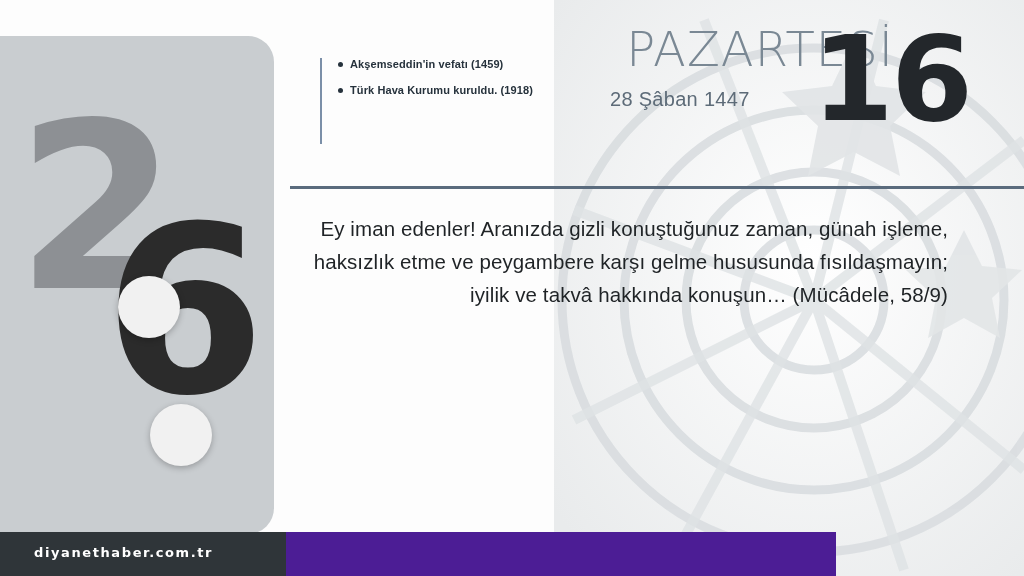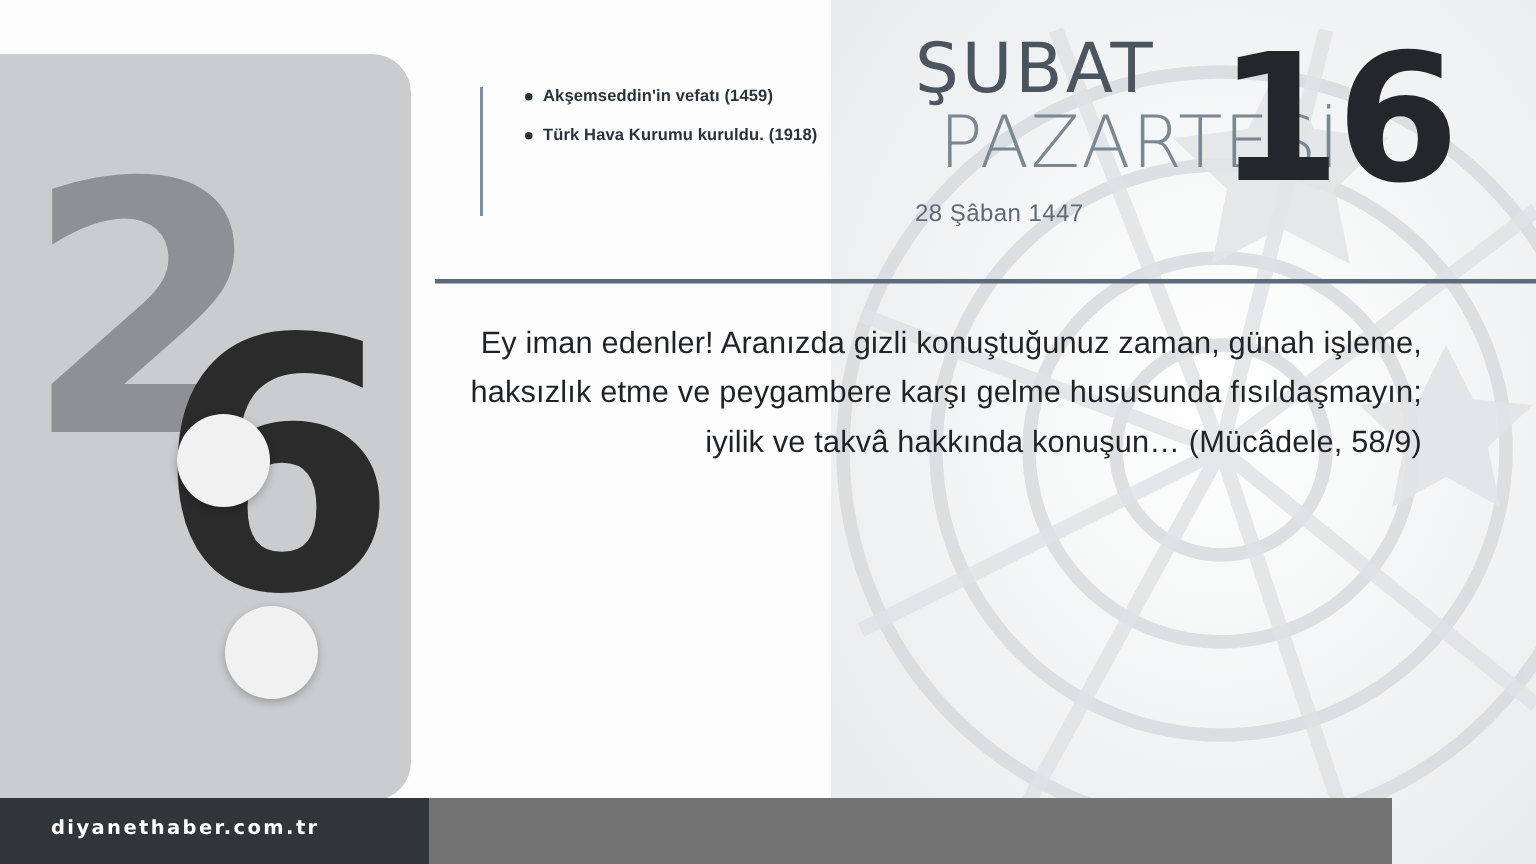--- a/index.html
+++ b/index.html
@@ -89,21 +89,21 @@
     height: 160px;
     z-index: 3;
   }
 
   .events {
     position: absolute;
     left: 30px;
     top: 44px;
     width: 260px;
     border-left: 2px solid #7b8fa8;
-    padding-left: 28px;
+    padding-left: 16px;
     min-height: 86px;
   }
   .event-line {
     font-size: 11px;
     font-weight: 700;
     color: #26323c;
     margin-bottom: 14px;
     position: relative;
     padding-left: 12px;
     letter-spacing: .1px;
@@ -138,21 +138,21 @@
     font-size: 48px;
     line-height: 1.05;
     font-weight: 300;
     color: #7a8894;
     letter-spacing: 1px;
     margin-top: 2px;
     font-family: "DejaVu Sans", sans-serif;
     text-align: center;
   }
   .hijri {
-    font-size: 16px;
+    font-size: 20px;
     color: #5d6b78;
     margin-top: 14px;
     letter-spacing: .3px;
   }
 
   .day-number {
     position: absolute;
     right: 54px;
     top: 6px;
     font-size: 118px;
@@ -197,23 +197,23 @@
     color: #1c1f22;
     letter-spacing: .2px;
     font-family: "DejaVu Sans", sans-serif;
   }
 
   
   .footer {
     position: absolute;
     left: 0;
     bottom: 0;
-    width: 928px;
+    width: 836px;
     height: 44px;
-    background: #737373;
+    background: #4c1d95;
     z-index: 4;
   }
   .footer-bar {
     position: absolute;
     left: 0;
     top: 0;
     width: 286px;
     height: 44px;
     background: #2f3539;
   }
@@ -275,21 +275,20 @@
   </div>
 
   <div class="header">
 
     <div class="events">
       <div class="event-line">Akşemseddin'in vefatı (1459)</div>
       <div class="event-line">Türk Hava Kurumu kuruldu. (1918)</div>
     </div>
 
     <div class="month-block">
-      <div class="month">ŞUBAT</div>
       <div class="weekday">PAZARTESİ</div>
       <div class="hijri">28 Şâban 1447</div>
     </div>
 
     <div class="day-number">16</div>
   </div>
 
   <div class="rule"></div>
 
   <div class="content">

